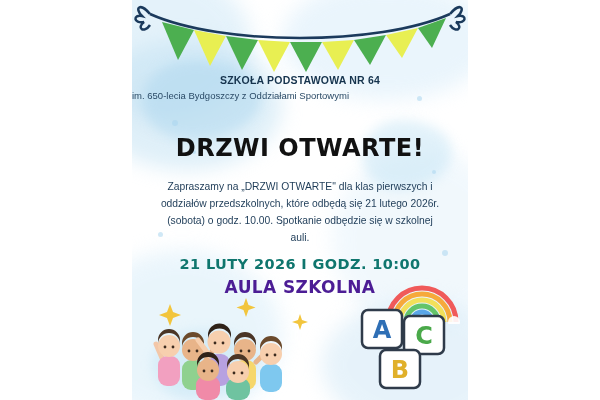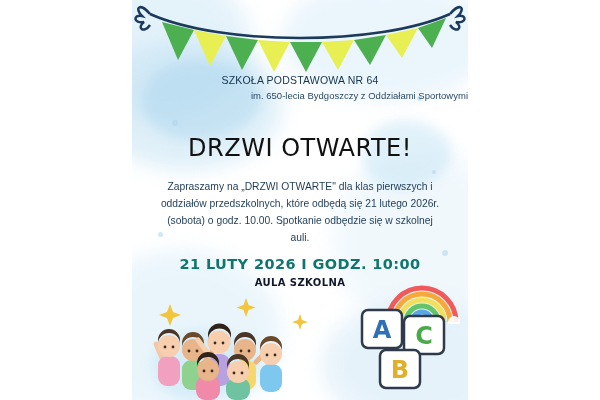--- a/index.html
+++ b/index.html
@@ -34,43 +34,43 @@
   .s1{left:10px;top:60px;width:120px;height:80px;background:#a9d5ee;}
   .s2{left:230px;top:120px;width:90px;height:70px;background:#bfe2f4;}
   .s3{left:20px;top:330px;width:110px;height:70px;background:#bfe2f4;}
   .dot{position:absolute;background:#a9d5ee;border-radius:50%;opacity:.55;}
 
   
   .bunting{position:absolute;left:0;top:0;width:336px;height:78px;}
   
   .school{
     position:absolute;left:0;top:74px;width:336px;text-align:center;
-    font-size:10.5px;font-weight:normal;color:#15334d;letter-spacing:.2px;
+    font-size:10.5px;font-weight:bold;color:#15334d;letter-spacing:.2px;
   }
   .school2{
-    position:absolute;left:0;top:90px;width:336px;text-align:right;
+    position:absolute;left:0;top:90px;width:336px;text-align:left;
     font-size:9.5px;color:#2a4a66;
   }
   .title{
     position:absolute;left:0;top:134px;width:336px;text-align:center;
-    font-size:24px;font-weight:normal;color:#111111;letter-spacing:.5px;
+    font-size:24px;font-weight:bold;color:#111111;letter-spacing:.5px;
     font-family:"DejaVu Sans", sans-serif;
   }
   .body-text{
     position:absolute;left:26px;top:178px;width:284px;text-align:center;
     font-size:10.3px;line-height:17px;color:#1d3b57;
   }
   .when{
     position:absolute;left:0;top:256px;width:336px;text-align:center;
     font-size:14.5px;font-weight:bold;color:#0f766e;letter-spacing:.4px;
     font-family:"DejaVu Sans", sans-serif;
   }
   .where{
     position:absolute;left:0;top:277px;width:336px;text-align:center;
-    font-size:10px;font-weight:bold;color:#0f172a;letter-spacing:.4px;
+    font-size:17px;font-weight:bold;color:#4c1d95;letter-spacing:.4px;
     font-family:"DejaVu Sans", sans-serif;
   }
   .kids{position:absolute;left:18px;top:300px;width:170px;height:100px;}
   .blocks{position:absolute;left:222px;top:300px;width:100px;height:96px;}
   .rainbow{position:absolute;left:250px;top:282px;width:80px;height:42px;}
   .stars{position:absolute;left:18px;top:296px;width:180px;height:60px;}
 </style>
 </head>
 <body>
 

